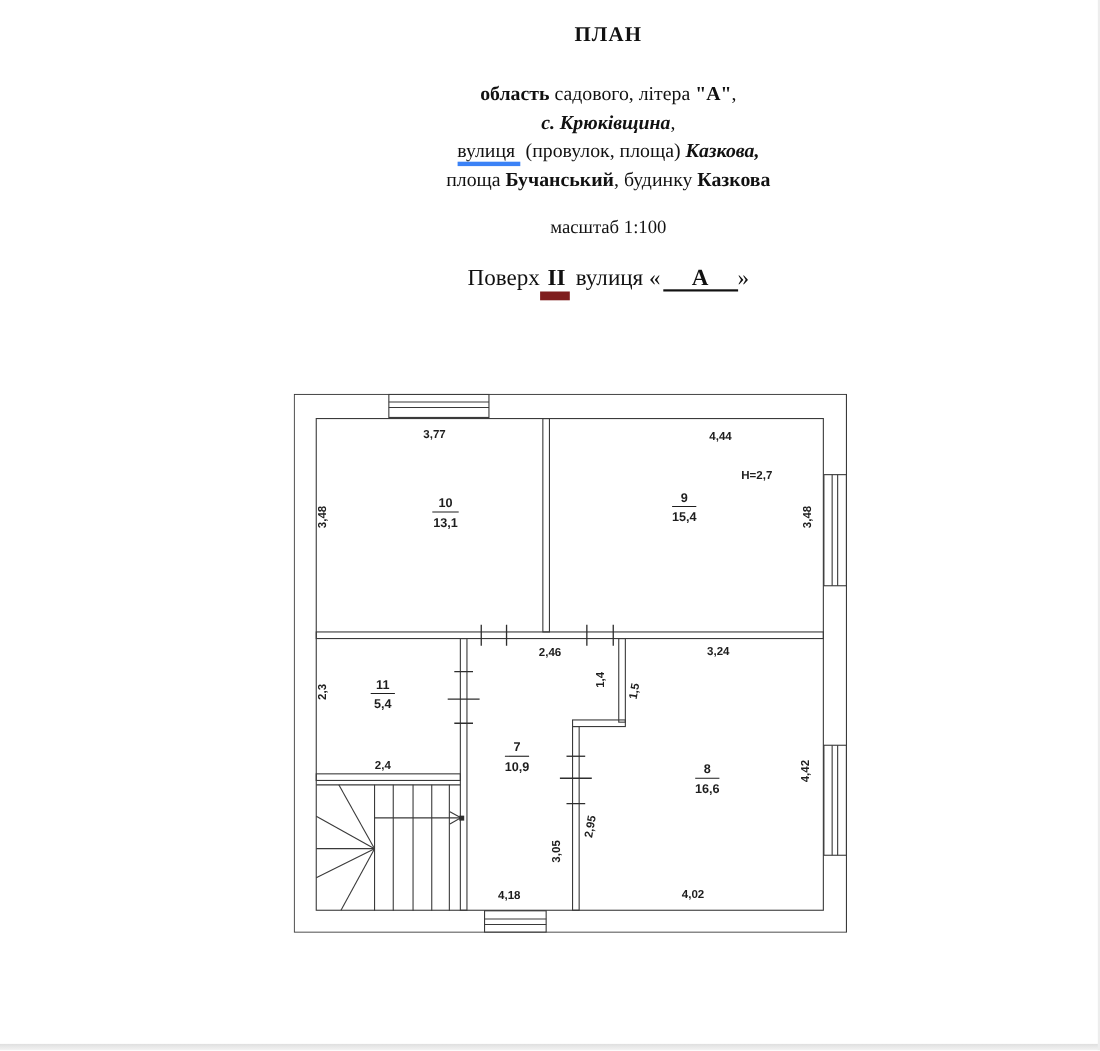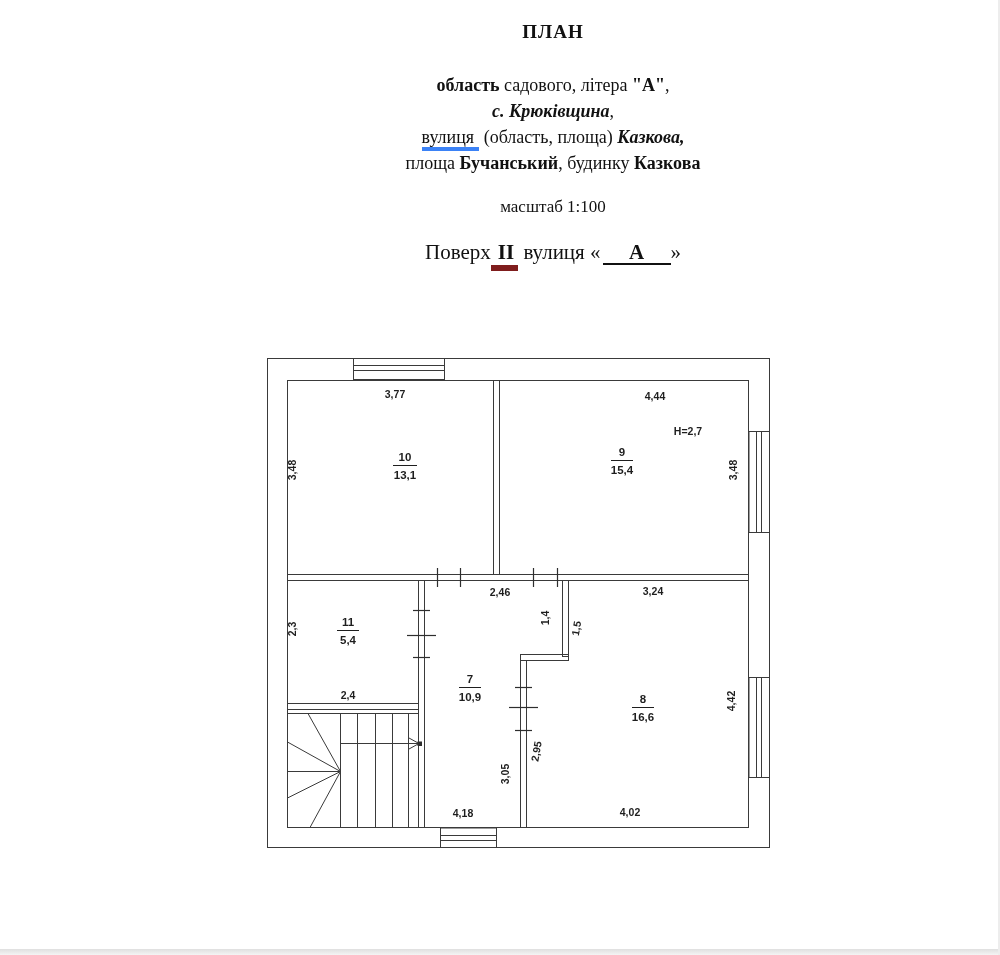--- a/index.html
+++ b/index.html
@@ -13,21 +13,21 @@
 
   .header { position:absolute; left:553px; top:0; width:920px; transform:translateX(-50%);
     text-align:center; }
   .h-title  { margin-top:21px; font-size:19px; font-weight:bold; letter-spacing:1px; }
   .h-block  { margin-top:29px; }
   .h-line   { font-size:18px; line-height:26px; }
   .it       { font-style:italic; }
   .ul       { border-bottom:4px solid #3b82f6; padding-right:5px; }
   .h-scale  { margin-top:21px; font-size:17px; }
   .h-floor  { margin-top:23px; font-size:21px; }
-  .ul2      { border-bottom:6px solid #7f1d1d; padding:0 4px 1px 7px; font-weight:bold; }
+  .ul2      { border-bottom:8px solid #7f1d1d; padding:0 4px 1px 7px; font-weight:bold; }
   .letter-slot { display:inline-block; width:68px; border-bottom:2px solid #111;
     text-align:center; font-weight:bold; line-height:1.05; margin-left:2px; }
   .q { letter-spacing:0; }
 
   .plan-wrap { position:absolute; left:267px; top:358px; width:503px; height:490px; }
   svg .w  { stroke:#3a3a3a; stroke-width:1; fill:none; }
   svg .tick { stroke:#2e2e2e; stroke-width:1.2; fill:none; }
   svg .stair { stroke:#3a3a3a; stroke-width:1; fill:none; }
   svg .dim  { font-family:"Liberation Sans",sans-serif; font-size:10.5px; font-weight:bold;
     fill:#1e1e1e; }
@@ -36,21 +36,21 @@
   svg .frac { stroke:#1e1e1e; stroke-width:1; }
 </style>
 </head>
 <body>
 
 <div class="header">
   <div class="h-title">ПЛАН</div>
   <div class="h-block">
     <div class="h-line"><b>область</b><span> садового, літера </span><b>"А"</b><span>,</span></div>
     <div class="h-line"><b class="it">с. Крюківщина</b><span>,</span></div>
-    <div class="h-line"><span class="ul">вулиця</span><span> (область, площа) </span><b class="it">Казкова,</b></div>
+    <div class="h-line"><span class="ul">вулиця</span><span> (провулок, площа) </span><b class="it">Казкова,</b></div>
     <div class="h-line"><span>площа </span><b>Бучанський</b><span>, будинку </span><b>Казкова</b></div>
   </div>
   <div class="h-scale">масштаб 1:100</div>
   <div class="h-floor"><span>Поверх</span><b class="ul2">II</b><span> вулиця </span><span class="q">«</span><span class="letter-slot">А</span><span class="q">»</span></div>
 </div>
 
 <div class="plan-wrap">
 <svg width="503" height="490" viewBox="0 0 503 490">
 
   <g>

